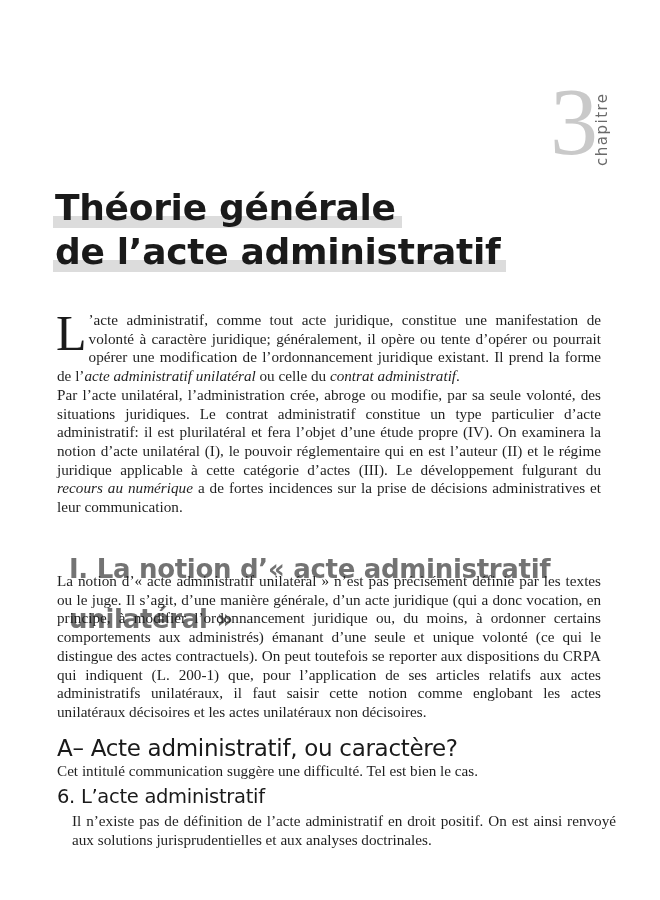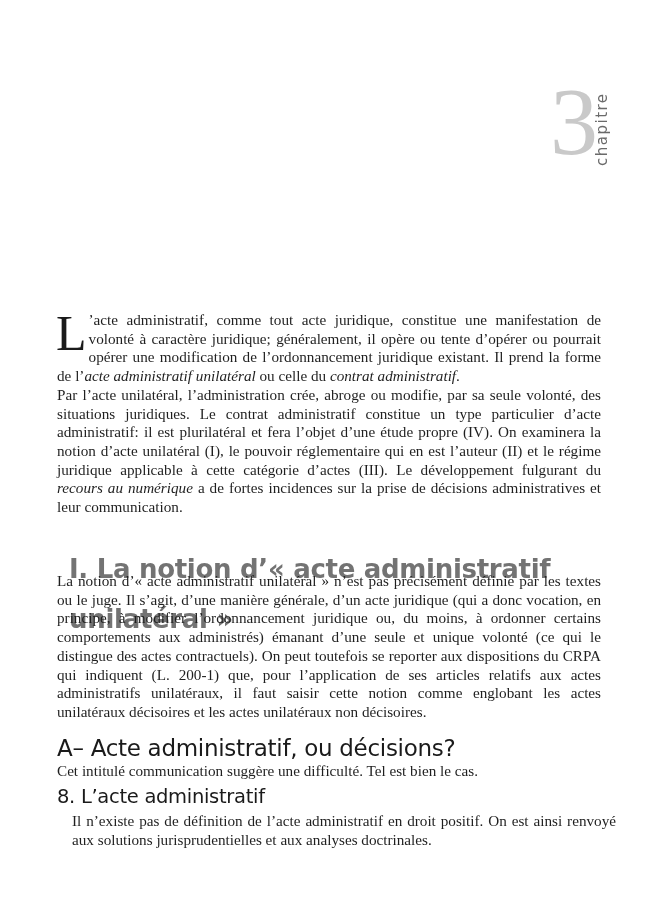--- a/index.html
+++ b/index.html
@@ -43,27 +43,35 @@
 </style>
 </head>
 <body>
 
 <div class="chapter-mark">
   <div class="chapter-number">3</div>
   <div class="chapter-word">chapitre</div>
 </div>
 
 <h1 class="title">
+  <span class="title-line">
+    <span class="bar"></span>
+    <span class="txt">Théorie générale</span>
+  </span>
+  <span class="title-line">
+    <span class="bar"></span>
+    <span class="txt">de l’acte administratif</span>
+  </span>
 </h1>
 
 <div class="intro">
   <p class="body-text"><span class="dropcap">L</span><span>’acte administratif, comme tout acte juridique, constitue une manifestation de volonté à caractère juridique; généralement, il opère ou tente d’opérer ou pourrait opérer une modification de l’ordonnancement juridique existant. Il prend la forme de l’</span><span class="bi">acte administratif unilatéral</span><span> ou celle du </span><span class="bi">contrat administratif</span><span>.</span></p>
   <p class="body-text last"><span>Par l’acte unilatéral, l’administration crée, abroge ou modifie, par sa seule volonté, des situations juridiques. Le contrat administratif constitue un type particulier d’acte administratif: il est plurilatéral et fera l’objet d’une étude propre (IV). On examinera la notion d’acte unilatéral (I), le pouvoir réglementaire qui en est l’auteur (II) et le régime juridique applicable à cette catégorie d’actes (III). Le développement fulgurant du </span><span class="bi">recours au numérique</span><span> a de fortes incidences sur la prise de décisions administratives et leur communication.</span></p>
 </div>
 
 <h2 class="h1">I.  La notion d’« acte administratif unilatéral »</h2>
 <p class="body-text sec1 last">La notion d’« acte administratif unilatéral » n’est pas précisément définie par les textes ou le juge. Il s’agit, d’une manière générale, d’un acte juridique (qui a donc vocation, en principe, à modifier l’ordonnancement juridique ou, du moins, à ordonner certains comportements aux administrés) émanant d’une seule et unique volonté (ce qui le distingue des actes contractuels). On peut toutefois se reporter aux dispositions du CRPA qui indiquent (L. 200-1) que, pour l’application de ses articles relatifs aux actes administratifs unilatéraux, il faut saisir cette notion comme englobant les actes unilatéraux décisoires et les actes unilatéraux non décisoires.</p>
 
-<h3 class="h2">A–  Acte administratif, ou décisions?</h3>
+<h3 class="h2">A–  Acte administratif, ou caractère?</h3>
 <p class="body-text secA last">Cet intitulé communication suggère une difficulté. Tel est bien le cas.</p>
 
-<h4 class="h3">8.   L’acte administratif</h4>
+<h4 class="h3">6.   L’acte administratif</h4>
 <p class="body-text sec1a last">Il n’existe pas de définition de l’acte administratif en droit positif. On est ainsi renvoyé aux solutions jurisprudentielles et aux analyses doctrinales.</p>
 
 </body></html>

